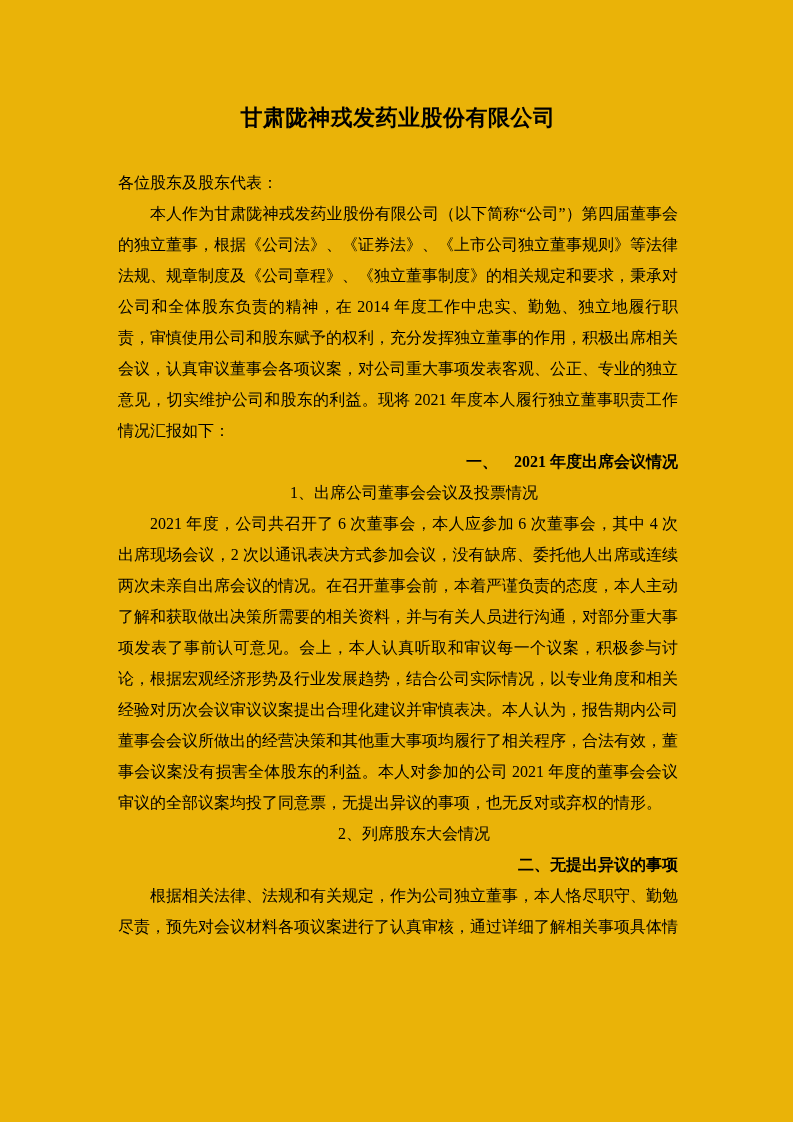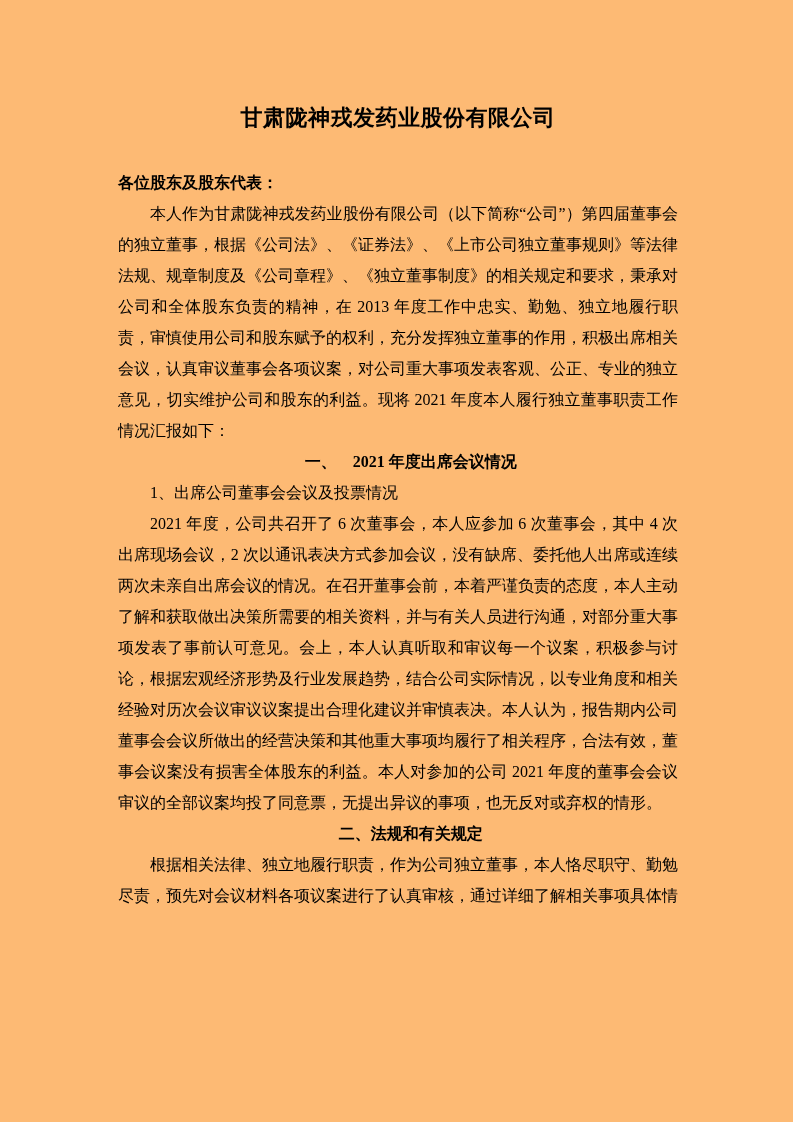--- a/index.html
+++ b/index.html
@@ -31,59 +31,60 @@
     font-size: 16px;
     line-height: 31px;
     text-align: justify;
     text-justify: inter-ideograph;
   }
   .doc-body p {
     margin: 0;
     padding: 0;
   }
   .salutation {
-    font-weight: bold;
+    font-weight: normal;
     text-align: left;
   }
   .para {
     text-indent: 2em;
   }
   .section-heading {
     font-weight: bold;
     text-indent: 1.6em;
-    text-align: center;
+    text-align: right;
   }
   .sub-item {
     text-indent: 2em;
-    text-align: left;
+    text-align: center;
   }
   .indent-3 {
     text-indent: 3em;
   }
 </style>
 </head>
 <body>
 
-<div class="page" style="background: #fdba74; color: rgb(0, 0, 0);">
+<div class="page" style="background: #eab308; color: rgb(0, 0, 0);">
 
   <h1 class="doc-title">甘肃陇神戎发药业股份有限公司</h1>
 
 
   <div class="doc-body">
 
     <p class="salutation">各位股东及股东代表：</p>
 
-    <p class="para">本人作为甘肃陇神戎发药业股份有限公司（以下简称“公司”）第四届董事会的独立董事，根据《公司法》、《证券法》、《上市公司独立董事规则》等法律法规、规章制度及《公司章程》、《独立董事制度》的相关规定和要求，秉承对公司和全体股东负责的精神，在 2013 年度工作中忠实、勤勉、独立地履行职责，审慎使用公司和股东赋予的权利，充分发挥独立董事的作用，积极出席相关会议，认真审议董事会各项议案，对公司重大事项发表客观、公正、专业的独立意见，切实维护公司和股东的利益。现将 2021 年度本人履行独立董事职责工作情况汇报如下：</p>
+    <p class="para">本人作为甘肃陇神戎发药业股份有限公司（以下简称“公司”）第四届董事会的独立董事，根据《公司法》、《证券法》、《上市公司独立董事规则》等法律法规、规章制度及《公司章程》、《独立董事制度》的相关规定和要求，秉承对公司和全体股东负责的精神，在 2014 年度工作中忠实、勤勉、独立地履行职责，审慎使用公司和股东赋予的权利，充分发挥独立董事的作用，积极出席相关会议，认真审议董事会各项议案，对公司重大事项发表客观、公正、专业的独立意见，切实维护公司和股东的利益。现将 2021 年度本人履行独立董事职责工作情况汇报如下：</p>
 
     <p class="section-heading">一、　2021 年度出席会议情况</p>
 
     <p class="sub-item">1、出席公司董事会会议及投票情况</p>
 
     <p class="para">2021 年度，公司共召开了 6 次董事会，本人应参加 6 次董事会，其中 4 次出席现场会议，2 次以通讯表决方式参加会议，没有缺席、委托他人出席或连续两次未亲自出席会议的情况。在召开董事会前，本着严谨负责的态度，本人主动了解和获取做出决策所需要的相关资料，并与有关人员进行沟通，对部分重大事项发表了事前认可意见。会上，本人认真听取和审议每一个议案，积极参与讨论，根据宏观经济形势及行业发展趋势，结合公司实际情况，以专业角度和相关经验对历次会议审议议案提出合理化建议并审慎表决。本人认为，报告期内公司董事会会议所做出的经营决策和其他重大事项均履行了相关程序，合法有效，董事会议案没有损害全体股东的利益。本人对参加的公司 2021 年度的董事会会议审议的全部议案均投了同意票，无提出异议的事项，也无反对或弃权的情形。</p>
 
+    <p class="sub-item">2、列席股东大会情况</p>
 
 
-    <p class="section-heading">二、法规和有关规定</p>
+    <p class="section-heading">二、无提出异议的事项</p>
 
-    <p class="para">根据相关法律、独立地履行职责，作为公司独立董事，本人恪尽职守、勤勉尽责，预先对会议材料各项议案进行了认真审核，通过详细了解相关事项具体情</p>
+    <p class="para">根据相关法律、法规和有关规定，作为公司独立董事，本人恪尽职守、勤勉尽责，预先对会议材料各项议案进行了认真审核，通过详细了解相关事项具体情</p>
 
   </div>
 </div>
 
 </body></html>

